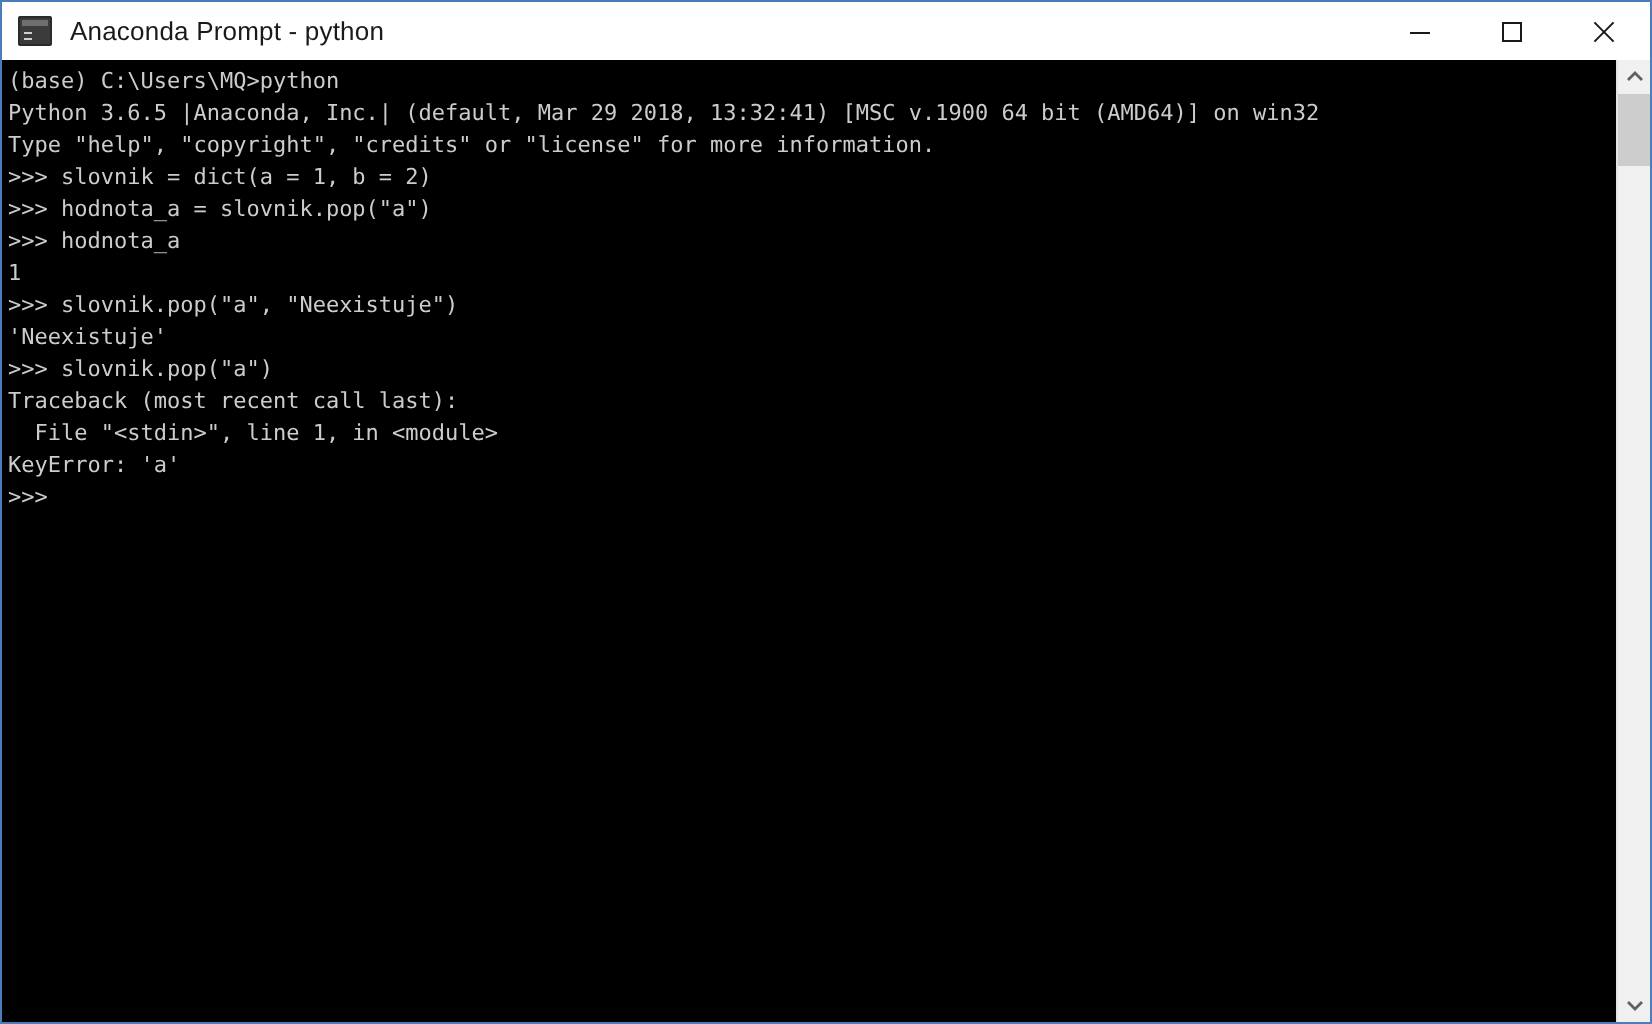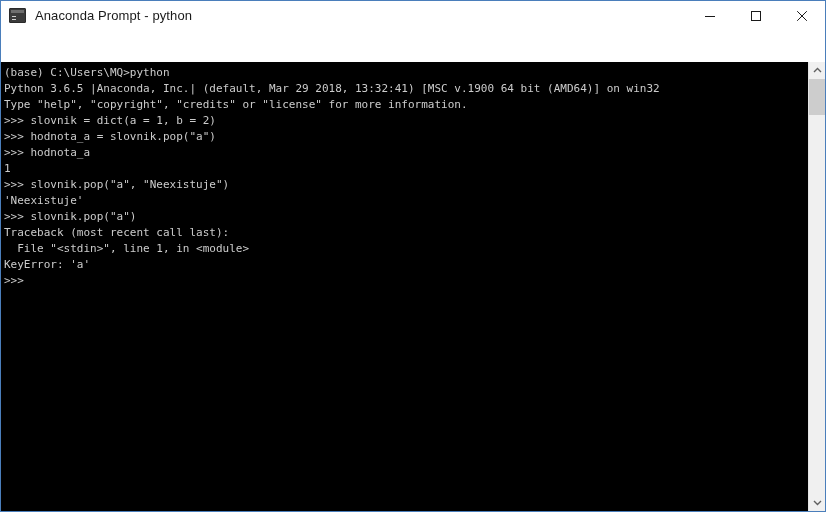--- a/index.html
+++ b/index.html
@@ -17,21 +17,20 @@
   .window {
     position: relative;
     width: 826px;
     height: 512px;
     box-sizing: border-box;
     background: #ffffff;
     border: 1px solid #4a7ebb;
     border-top: none;
     display: flex;
     flex-direction: column;
-    gap: 32px;
   }
 
   
   .titlebar {
     position: relative;
     height: 30px;
     min-height: 30px;
     background: #ffffff;
     border-top: 1px solid #4a7ebb;
     display: flex;

